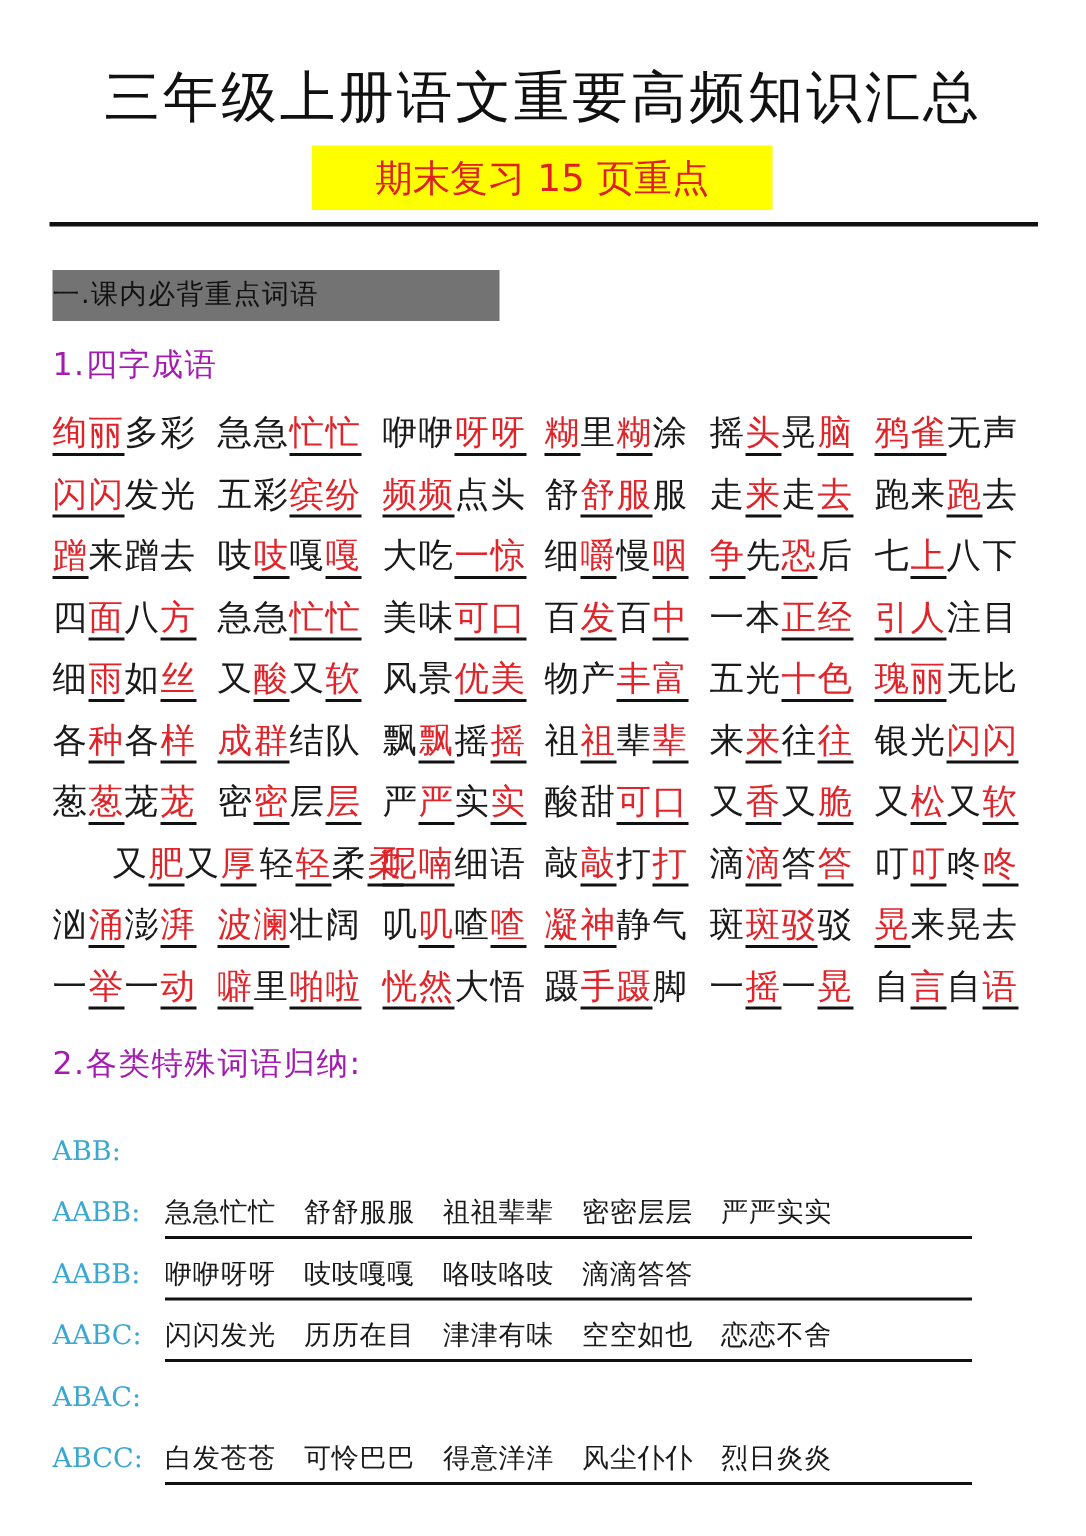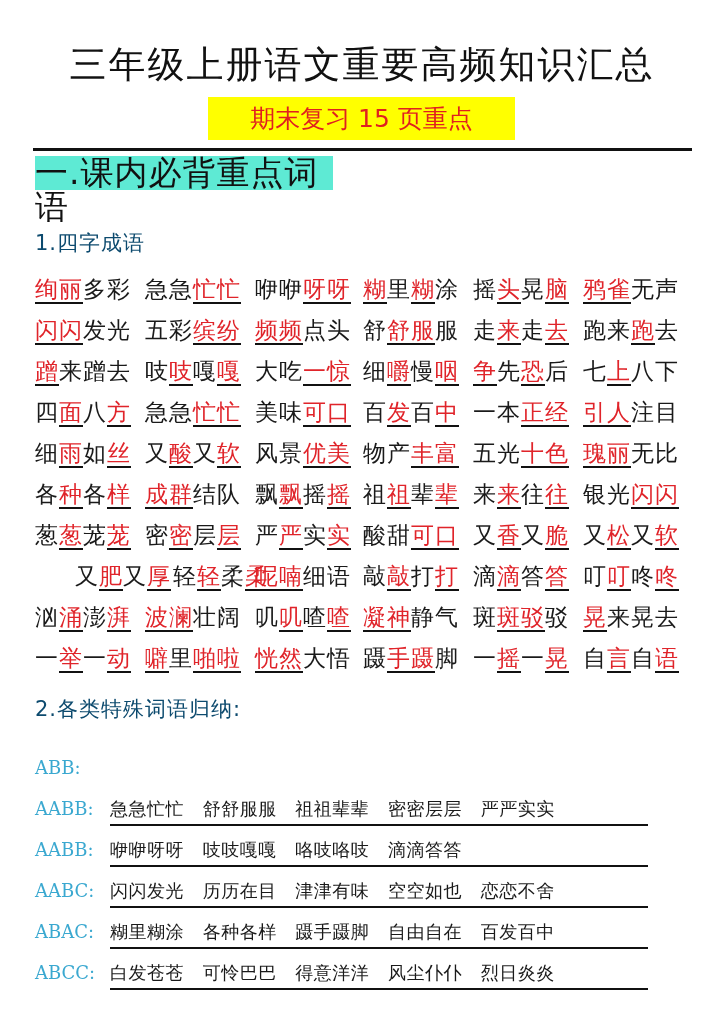--- a/index.html
+++ b/index.html
@@ -4,23 +4,23 @@
 <style>
   html, body { margin: 0; padding: 0; background: #ffffff; }
   body { width: 724px; height: 1024px; position: relative; overflow: hidden;
          font-family: "DejaVu Sans", "Liberation Sans", sans-serif; color: #1a1a1a; }
   .title { position: absolute; left: 0; width: 724px; top: 40px; text-align: center;
            font-size: 37px; letter-spacing: 2px; color: #111; }
   .subtitle-box { position: absolute; left: 208px; top: 97px; width: 307px; height: 43px;
                   background: #ffff00; text-align: center; line-height: 43px;
                   font-size: 25px; color: #e02020; }
   .rule { position: absolute; left: 33px; top: 148px; width: 659px; height: 3px; background: #111; }
-  .section-head { position: absolute; left: 35px; top: 156px; width: 298px; height: 34px;
-                  background: #5eead4; font-size: 33px; line-height: 34px; color: #111; letter-spacing: 1px; }
-  .sub-head { position: absolute; left: 35px; font-size: 21px; color: #0c4a6e; letter-spacing: 1px; }
+  .section-head { position: absolute; left: 35px; top: 180px; width: 298px; height: 34px;
+                  background: #737373; font-size: 18px; line-height: 34px; color: #111; letter-spacing: 1px; }
+  .sub-head { position: absolute; left: 35px; font-size: 21px; color: #a21caf; letter-spacing: 1px; }
   .grid { position: absolute; left: 35px; top: 274px; }
   .grid-row { position: absolute; left: 0; height: 34px; }
   .idiom { position: absolute; top: 0; font-size: 23px; line-height: 30px; letter-spacing: 1px; white-space: nowrap; }
   .seg { color: #1a1a1a; }
   .seg.hl { color: #e0242a; border-bottom: 2px solid #111; }
   .cat-row { position: absolute; left: 35px; height: 34px; width: 620px; margin-top: 10px; }
   .cat-label { position: absolute; left: 0; top: 0; font-size: 18px; color: #3aa8d0;
                font-family: "DejaVu Serif", "Liberation Serif", serif; line-height: 30px; }
   .cat-words { position: absolute; left: 75px; top: 0; width: 538px; font-size: 18px; line-height: 30px;
                border-bottom: 2px solid #111; white-space: pre; color: #1a1a1a; letter-spacing: 0.5px; }
@@ -132,19 +132,18 @@
     <div class="cat-row" style="top: 825px;">
       <div class="cat-label">AABB:</div>
       <div class="cat-words"><span>咿咿呀呀</span>   <span>吱吱嘎嘎</span>   <span>咯吱咯吱</span>   <span>滴滴答答</span></div>
     </div>
     <div class="cat-row" style="top: 866px;">
       <div class="cat-label">AABC:</div>
       <div class="cat-words"><span>闪闪发光</span>   <span>历历在目</span>   <span>津津有味</span>   <span>空空如也</span>   <span>恋恋不舍</span></div>
     </div>
     <div class="cat-row" style="top: 907px;">
       <div class="cat-label">ABAC:</div>
-      <div class="cat-words"><span>糊里糊涂</span>   <span>各种各样</span>   <span>蹑手蹑脚</span>   <span>自由自在</span>   <span>百发百中</span></div>
     </div>
     <div class="cat-row" style="top: 948px;">
       <div class="cat-label">ABCC:</div>
       <div class="cat-words"><span>白发苍苍</span>   <span>可怜巴巴</span>   <span>得意洋洋</span>   <span>风尘仆仆</span>   <span>烈日炎炎</span></div>
     </div>
   </div>
 
 </body></html>

